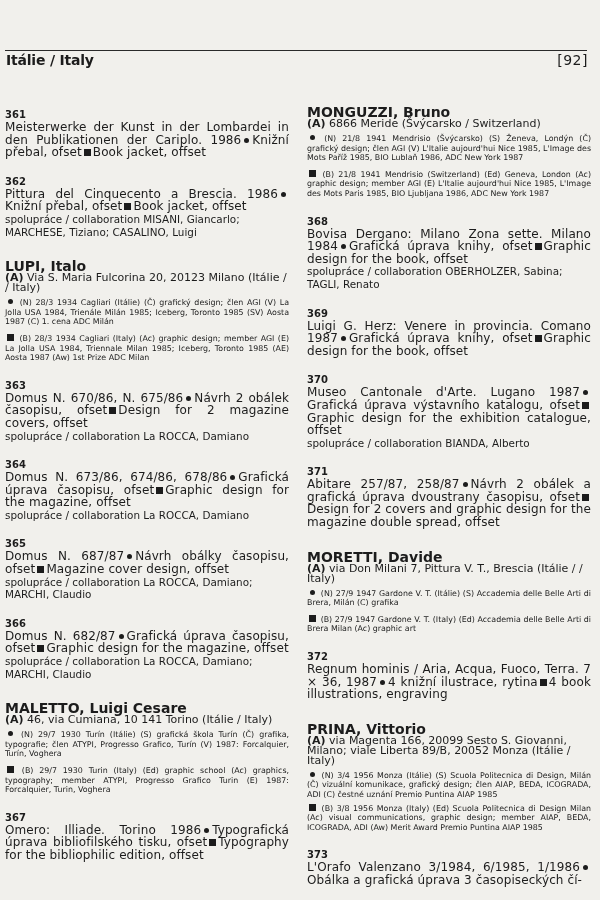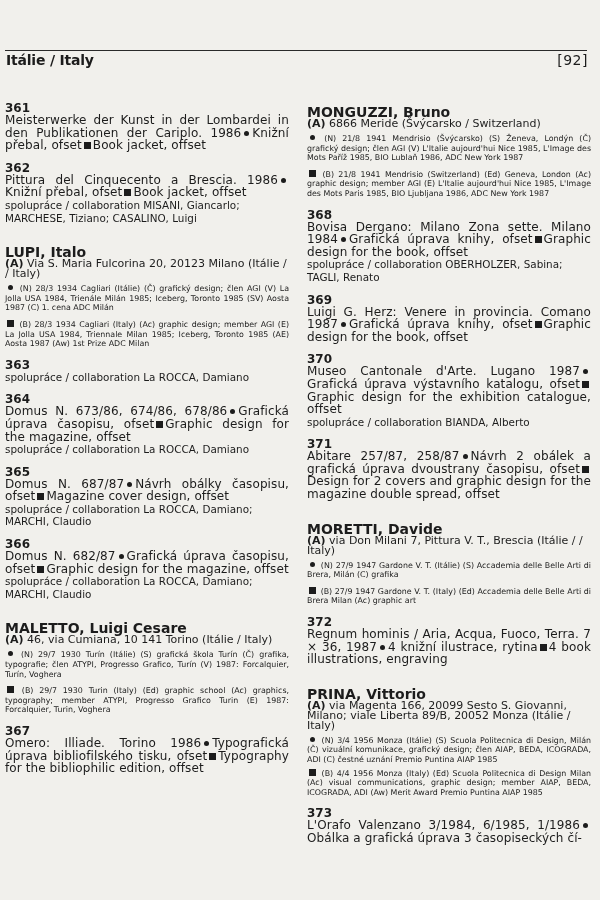--- a/index.html
+++ b/index.html
@@ -18,21 +18,21 @@
     position: absolute; left: 6px; top: 52px;
     font-size: 14px; font-weight: bold; letter-spacing: -0.2px;
   }
   .page-num {
     position: absolute; right: 12px; top: 52px;
     font-size: 14px; letter-spacing: 0.5px;
   }
   .col { position: absolute; top: 92px; width: 284px; }
   .col-left { left: 5px; }
   .col-right { left: 307px; top: 106px; }
-  .num { font-size: 12px; font-weight: bold; line-height: 12px; margin-top: 10px; }
+  .num { font-size: 10px; font-weight: bold; line-height: 12px; margin-top: 17px; }
   .body {
     font-size: 12px; line-height: 12.6px; text-align: justify;
     letter-spacing: 0.1px;
   }
   .collab { font-size: 10.4px; line-height: 12.6px; }
   .name { font-size: 14px; font-weight: bold; margin-top: 22px; line-height: 13px; }
   .name.first { margin-top: 0; }
   .addr { font-size: 11px; line-height: 10px; margin-bottom: 5px; }
   .bio { font-size: 7.9px; line-height: 9.6px; text-align: justify; }
   .bio.en { margin-top: 7px; }
@@ -66,20 +66,23 @@
 
   <div>
     <div class="name">LUPI, Italo</div>
     <div class="addr"><b class="k">(A)</b> <span>Via S. Maria Fulcorina 20, 20123 Milano (Itálie / / Italy)</span></div>
     <div class="bio"><span class="bul"></span> <span>(N) 28/3 1934 Cagliari (Itálie) (Č) grafický design; člen AGI (V) La Jolla USA 1984, Trienále Milán 1985; Iceberg, Toronto 1985 (SV) Aosta 1987 (C) 1. cena ADC Milán</span></div>
     <div class="bio en"><span class="sq"></span> <span>(B) 28/3 1934 Cagliari (Italy) (Ac) graphic design; member AGI (E) La Jolla USA 1984, Triennale Milan 1985; Iceberg, Toronto 1985 (AE) Aosta 1987 (Aw) 1st Prize ADC Milan</span></div>
   </div>
 
   <div>
     <div class="num">363</div>
+    <div class="body">
+      <span>Domus N. 670/86, N. 675/86</span><span class="bul"></span><span>Návrh 2 obálek časopisu, ofset</span><span class="sq"></span><span>Design for 2 magazine covers, offset</span>
+    </div>
     <div class="collab">spolupráce / collaboration La ROCCA, Damiano</div>
   </div>
 
   <div>
     <div class="num">364</div>
     <div class="body">
       <span>Domus N. 673/86, 674/86, 678/86</span><span class="bul"></span><span>Grafická úprava časopisu, ofset</span><span class="sq"></span><span>Graphic design for the magazine, offset</span>
     </div>
     <div class="collab">spolupráce / collaboration La ROCCA, Damiano</div>
   </div>
@@ -165,21 +168,21 @@
     <div class="num">372</div>
     <div class="body">
       <span>Regnum hominis / Aria, Acqua, Fuoco, Terra. 7 × 36, 1987</span><span class="bul"></span><span>4 knižní ilustrace, rytina</span><span class="sq"></span><span>4 book illustrations, engraving</span>
     </div>
   </div>
 
   <div>
     <div class="name">PRINA, Vittorio</div>
     <div class="addr"><b class="k">(A)</b> <span>via Magenta 166, 20099 Sesto S. Giovanni, Milano; viale Liberta 89/B, 20052 Monza (Itálie / Italy)</span></div>
     <div class="bio"><span class="bul"></span> <span>(N) 3/4 1956 Monza (Itálie) (S) Scuola Politecnica di Design, Milán (Č) vizuální komunikace, grafický design; člen AIAP, BEDA, ICOGRADA, ADI (C) čestné uznání Premio Puntina AIAP 1985</span></div>
-    <div class="bio en" style="margin-top:4px"><span class="sq"></span> <span>(B) 4/4 1956 Monza (Italy) (Ed) Scuola Politecnica di Design Milan (Ac) visual communications, graphic design; member AIAP, BEDA, ICOGRADA, ADI (Aw) Merit Award Premio Puntina AIAP 1985</span></div>
+    <div class="bio en" style="margin-top:4px"><span class="sq"></span> <span>(B) 3/8 1956 Monza (Italy) (Ed) Scuola Politecnica di Design Milan (Ac) visual communications, graphic design; member AIAP, BEDA, ICOGRADA, ADI (Aw) Merit Award Premio Puntina AIAP 1985</span></div>
   </div>
 
   <div>
     <div class="num">373</div>
     <div class="body">
       <span>L'Orafo Valenzano 3/1984, 6/1985, 1/1986</span><span class="bul"></span><span>Obálka a grafická úprava 3 časopiseckých čí-</span>
     </div>
   </div>
 </div>
 

